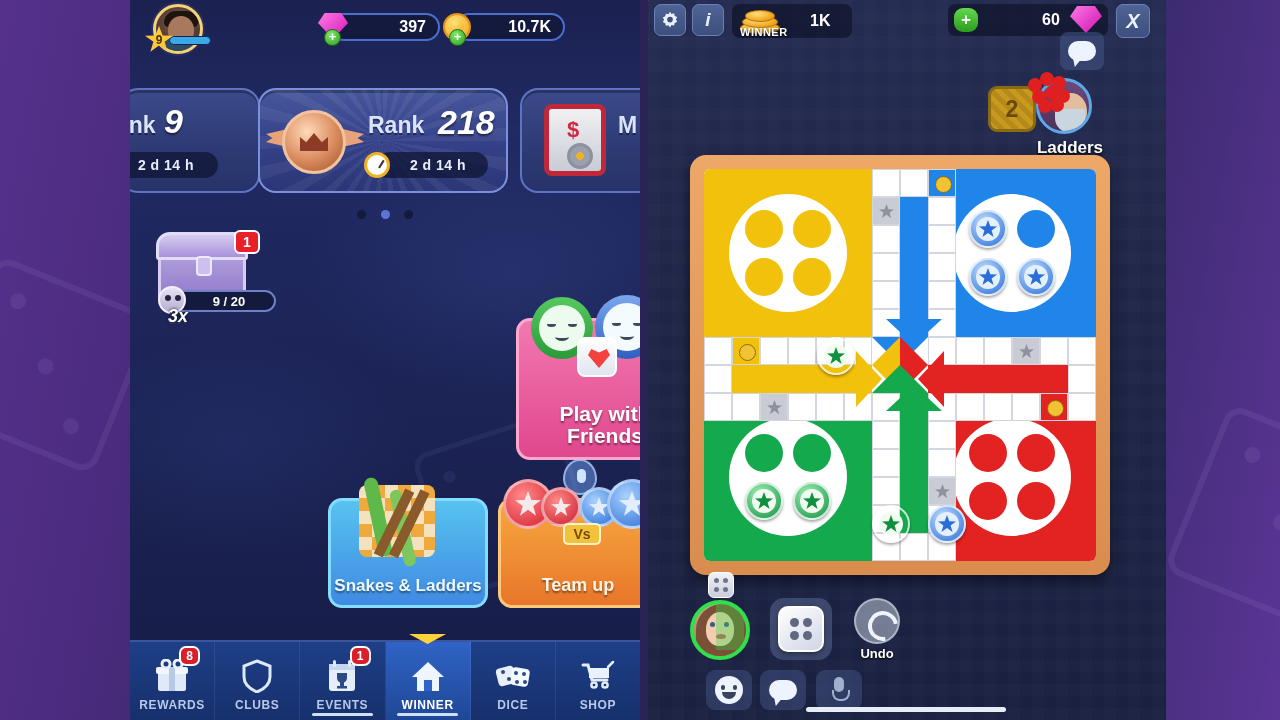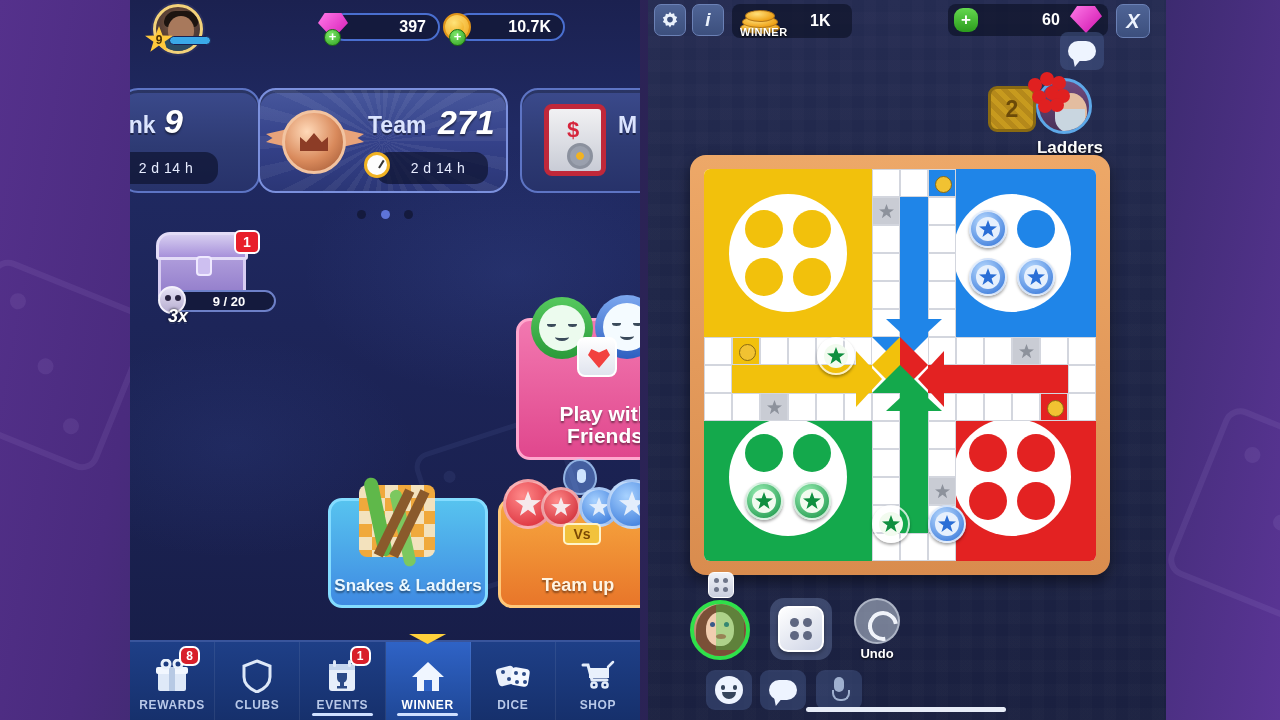--- a/index.html
+++ b/index.html
@@ -87,22 +87,22 @@
   .medal{position:absolute;left:22px;top:20px;width:64px;height:64px;border-radius:50%;
     background:radial-gradient(circle at 38% 32%,#ffd9b8,#d98a5c 55%,#9c5330);
     border:3px solid #f2c3a0;display:flex;align-items:center;justify-content:center;z-index:2;}
   .medal .crown{width:28px;height:18px;background:#8c3c26;
     clip-path:polygon(0 100%,0 22%,22% 52%,50% 0,78% 52%,100% 22%,100% 100%);}
   .wing{position:absolute;top:38px;width:26px;height:20px;background:#e8a37a;z-index:1;}
   .wing-l{left:6px;clip-path:polygon(100% 0,100% 100%,0 70%,25% 50%,0 30%);}
   .wing-r{left:78px;clip-path:polygon(0 0,0 100%,100% 70%,75% 50%,100% 30%);}
   .rank-title{position:absolute;color:#dbe4ff;font-size:23px;font-weight:bold;text-shadow:0 2px 0 rgba(0,0,0,.4);}
   .rank-num{position:absolute;color:#fff;font-size:34px;font-weight:bold;font-style:italic;text-shadow:0 2px 2px rgba(0,0,0,.5);}
-  .timer-pill{position:absolute;height:32px;border-radius:13px;background:rgba(14,20,48,.72);
-    display:flex;align-items:center;justify-content:center;color:#e7ecff;font-size:14px;font-weight:normal;letter-spacing:.5px;}
+  .timer-pill{position:absolute;height:26px;border-radius:13px;background:rgba(14,20,48,.72);
+    display:flex;align-items:center;justify-content:center;color:#e7ecff;font-size:14px;font-weight:bold;letter-spacing:.5px;}
   .clock{position:absolute;width:26px;height:26px;border-radius:50%;
     background:#fdfdfd;border:3px solid #f0b222;z-index:3;}
   .clock::after{content:"";position:absolute;left:11px;top:4px;width:2px;height:9px;background:#333;transform-origin:bottom;transform:rotate(32deg);}
   .vault{position:absolute;left:22px;top:14px;width:62px;height:72px;border-radius:8px;
     background:linear-gradient(180deg,#f1f1f3,#c9ccd6);border:5px solid #c0283a;}
   .vault .dollar{position:absolute;left:18px;top:8px;color:#d6253c;font-size:22px;font-weight:bold;}
   .vault .wheel{position:absolute;left:18px;top:34px;width:26px;height:26px;border-radius:50%;
     background:radial-gradient(circle,#f0b222 26%,#9aa0ad 28%);border:3px solid #8b919e;}
   .dots{position:absolute;left:0;top:205px;width:510px;text-align:center;z-index:4;}
   .dots i{display:inline-block;width:9px;height:9px;border-radius:50%;background:#141a3d;margin:0 5px;}
@@ -348,22 +348,22 @@
       <div class="rank-num" style="left:42px;top:12px;">9</div>
       <div class="timer-pill" style="left:-8px;top:62px;width:104px;">2 d 14 h</div>
     </div>
 
     <div class="rank-card rc-center">
       <div class="wing wing-l"></div>
       <div class="wing wing-r"></div>
       <div class="medal">
           <div class="crown"></div>
         </div>
-      <div class="rank-title" style="left:108px;top:22px;">Team</div>
-      <div class="rank-num" style="left:178px;top:13px;">271</div>
+      <div class="rank-title" style="left:108px;top:22px;">Rank</div>
+      <div class="rank-num" style="left:178px;top:13px;">218</div>
       <div class="clock" style="left:104px;top:62px;"></div>
       <div class="timer-pill" style="left:116px;top:62px;width:112px;padding-left:12px;">2 d 14 h</div>
     </div>
 
     <div class="rank-card rc-side rc-right">
       <div class="vault">
         <div class="dollar">$</div>
           <div class="wheel"></div>
       </div>
       <div class="rank-title" style="left:96px;top:22px;">M</div>

